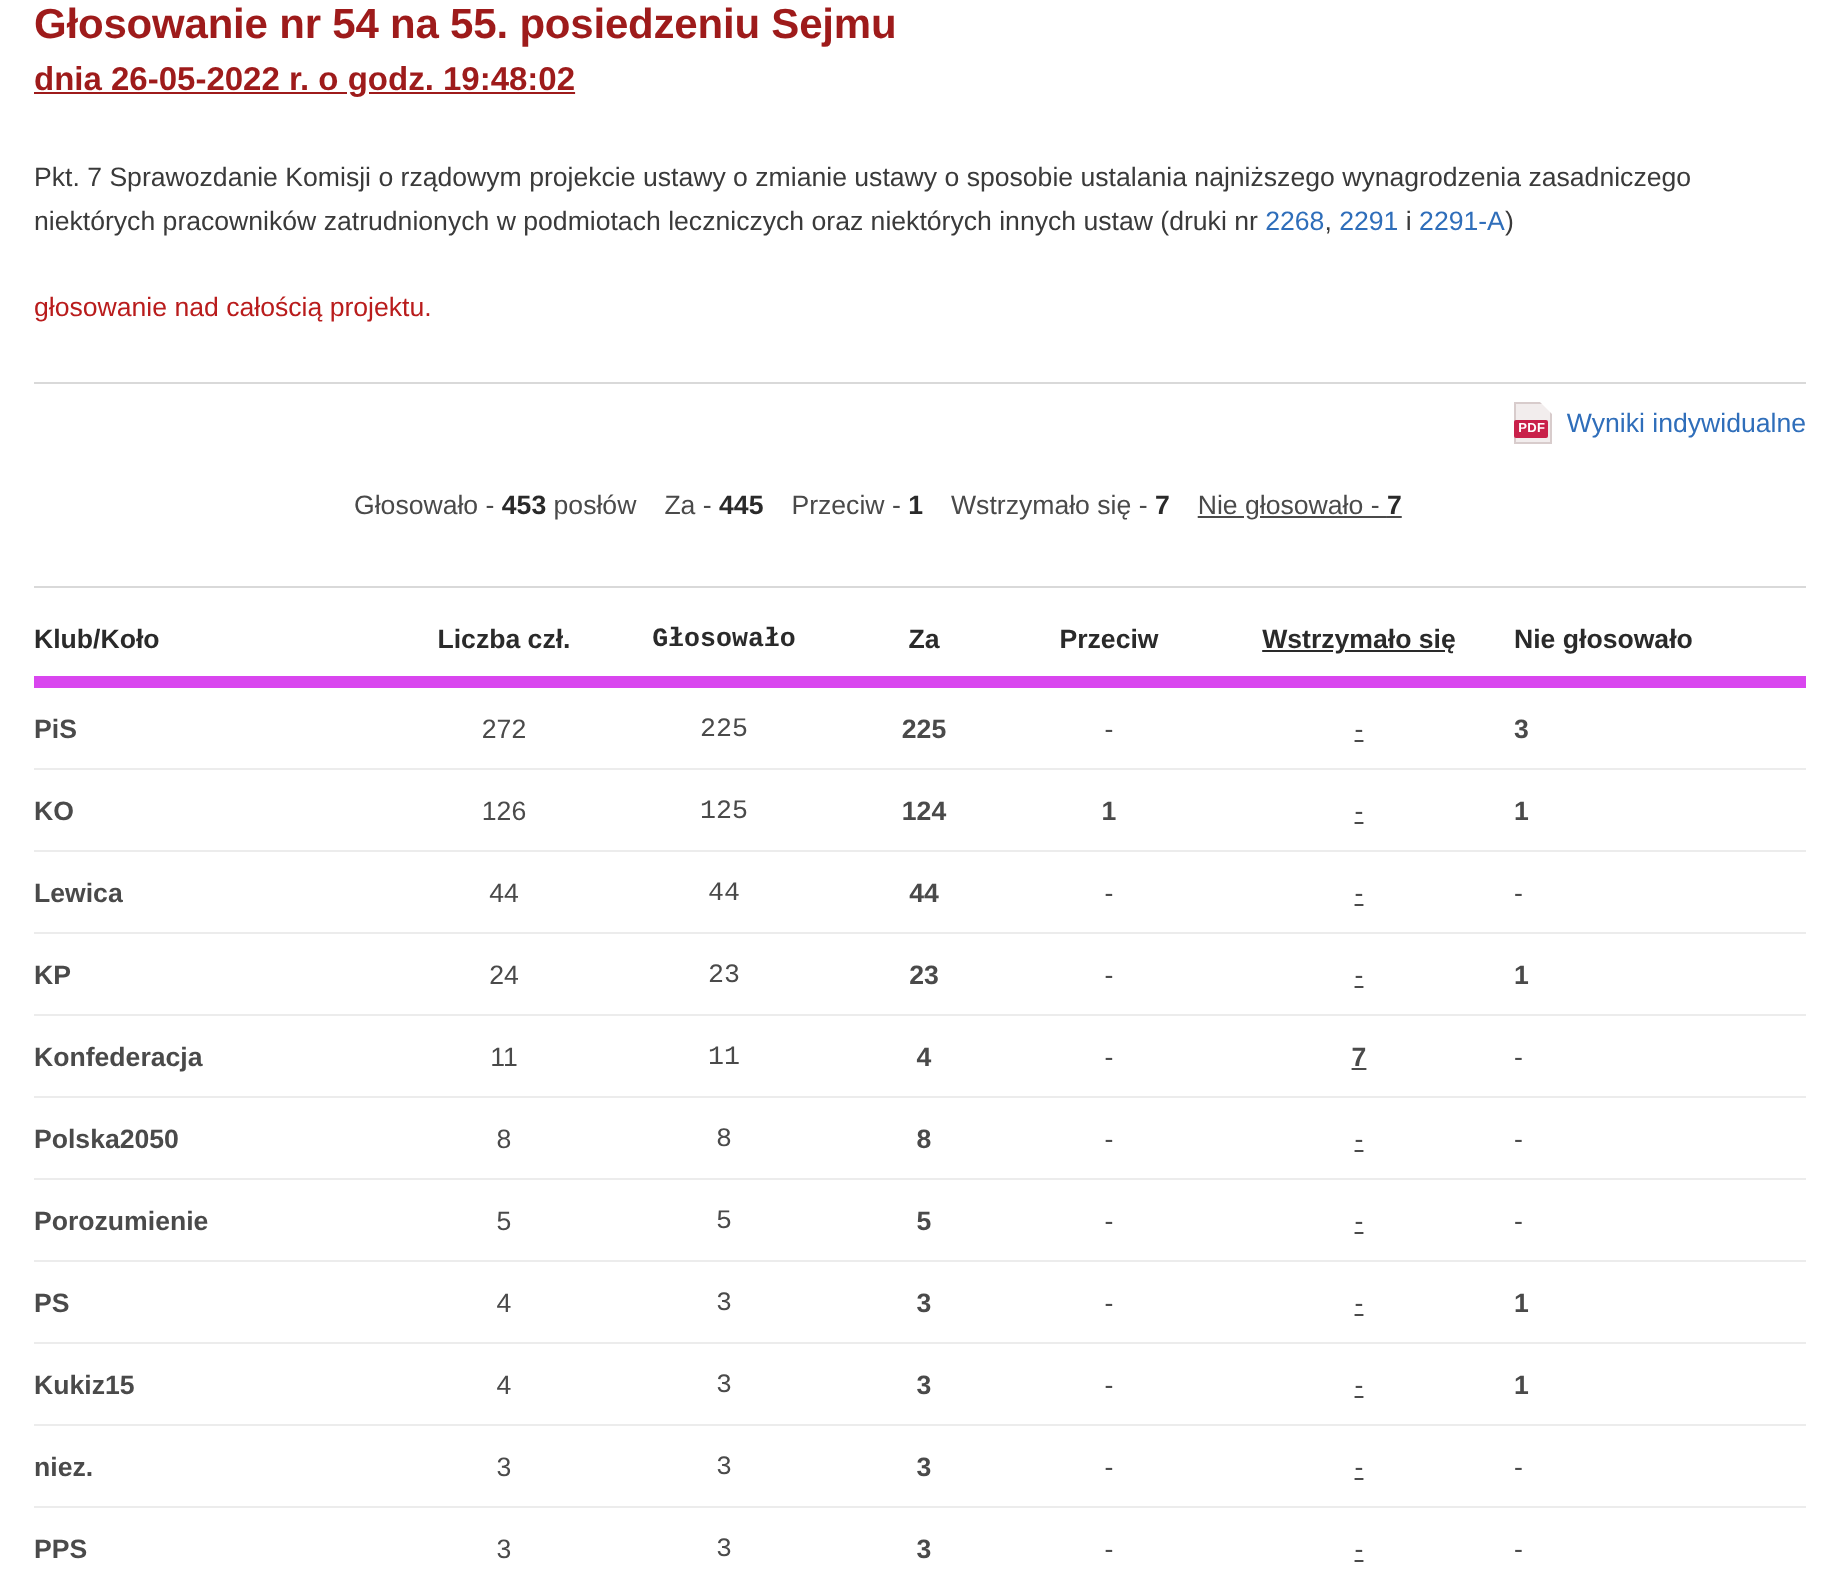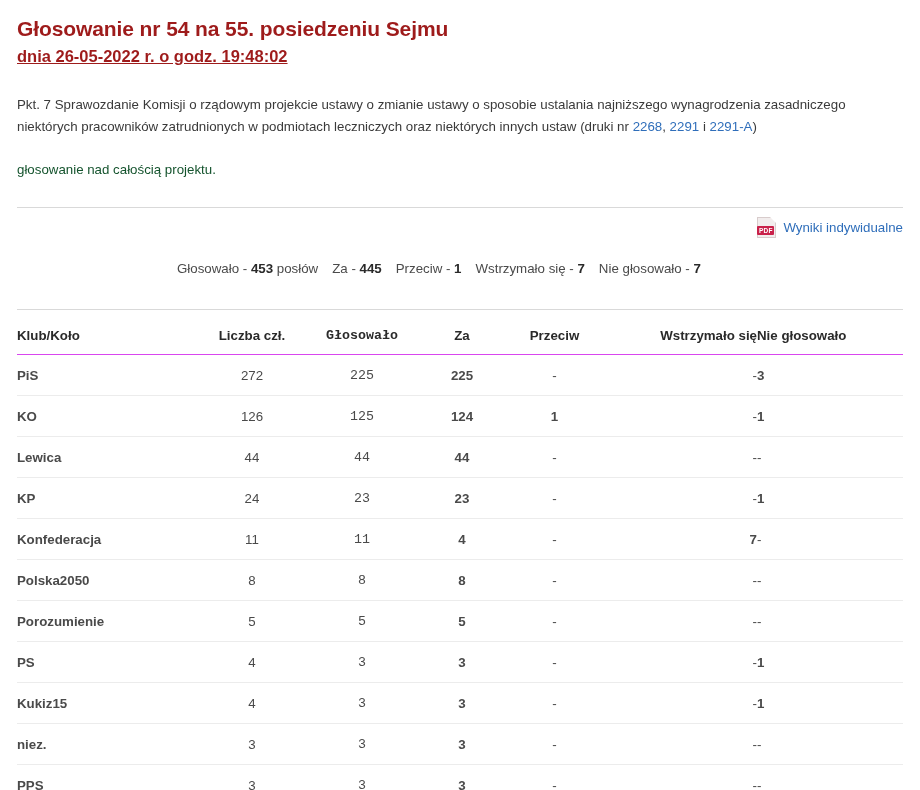--- a/index.html
+++ b/index.html
@@ -17,21 +17,21 @@
   .page {
     position: relative;
     width: 920px;
     height: 790px;
     box-sizing: border-box;
     padding: 0 17px;
   }
 
   
   .title-block {
-    padding-top: 16px;
+    padding-top: 0;
   }
   .vote-title {
     font-size: 21px;
     font-weight: bold;
     color: #9e1b1b;
     letter-spacing: -0.1px;
     line-height: 26px;
     margin: 0;
   }
   .vote-subtitle {
@@ -54,21 +54,21 @@
   .doc-link {
     color: #2f6eba;
     text-decoration: none;
     cursor: pointer;
     text-align: center;
   }
   .subject {
     margin: 22px 0 0 0;
     font-size: 13.3px;
     line-height: 20px;
-    color: #14532d;
+    color: #b91c1c;
   }
 
   
   .hrule {
     height: 1px;
     background: #d9d9d9;
     width: 886px;
     margin: 0;
   }
   .rule-top { margin-top: 27px; }
@@ -140,56 +140,56 @@
   }
   .summary {
     position: absolute;
     left: 160px;
     top: 0px;
     font-size: 13.3px;
     color: #4a4a4a;
     white-space: nowrap;
   }
   .summary .grp { margin-right: 14px; }
-  .summary .grp:last-child { margin-right: 0; }
+  .summary .grp:last-child { margin-right: 0; text-decoration: underline; }
   .summary b { color: #2a2a2a; font-weight: bold; }
 
   .summary-spacer { height: 22px; }
 
   
   table.results {
     width: 886px;
     border-collapse: collapse;
     margin-top: 14px;
     table-layout: fixed;
   }
   table.results th {
     font-size: 13.3px;
     font-weight: bold;
     color: #2a2a2a;
     padding: 4px 0 11px 0;
-    border-bottom: 1px solid #d946ef;
+    border-bottom: 6px solid #d946ef;
     white-space: nowrap;
   }
   table.results td {
     font-size: 13.3px;
     color: #4a4a4a;
     padding: 13px 0 12px 0;
     border-bottom: 1px solid #ececec;
     white-space: nowrap;
   }
   table.results tr:last-child td {
     border-bottom: 1px solid #ececec;
   }
   th.c-club, td.c-club { text-align: left; width: 180px; padding-left: 8px; }
   th.c-count, td.c-count { text-align: center; width: 110px; margin-top: 15px; }
   th.c-voted, td.c-voted { text-align: center; width: 110px; font-family: Liberation Mono, monospace; }
   th.c-for, td.c-for { text-align: center; width: 90px; }
   th.c-against, td.c-against { text-align: center; width: 95px; }
-  th.c-abstain, td.c-abstain { text-align: right; width: 155px; }
+  th.c-abstain, td.c-abstain { text-align: center; width: 155px; text-decoration: underline; }
   th.c-novote, td.c-novote { text-align: left; width: 146px; }
 
   td.c-club {
     color: #2b4a6f;
     font-weight: bold;
   }
   td.c-for, td.c-against, td.c-abstain, td.c-novote {
     color: #2b4a6f;
     font-weight: bold;
   }

